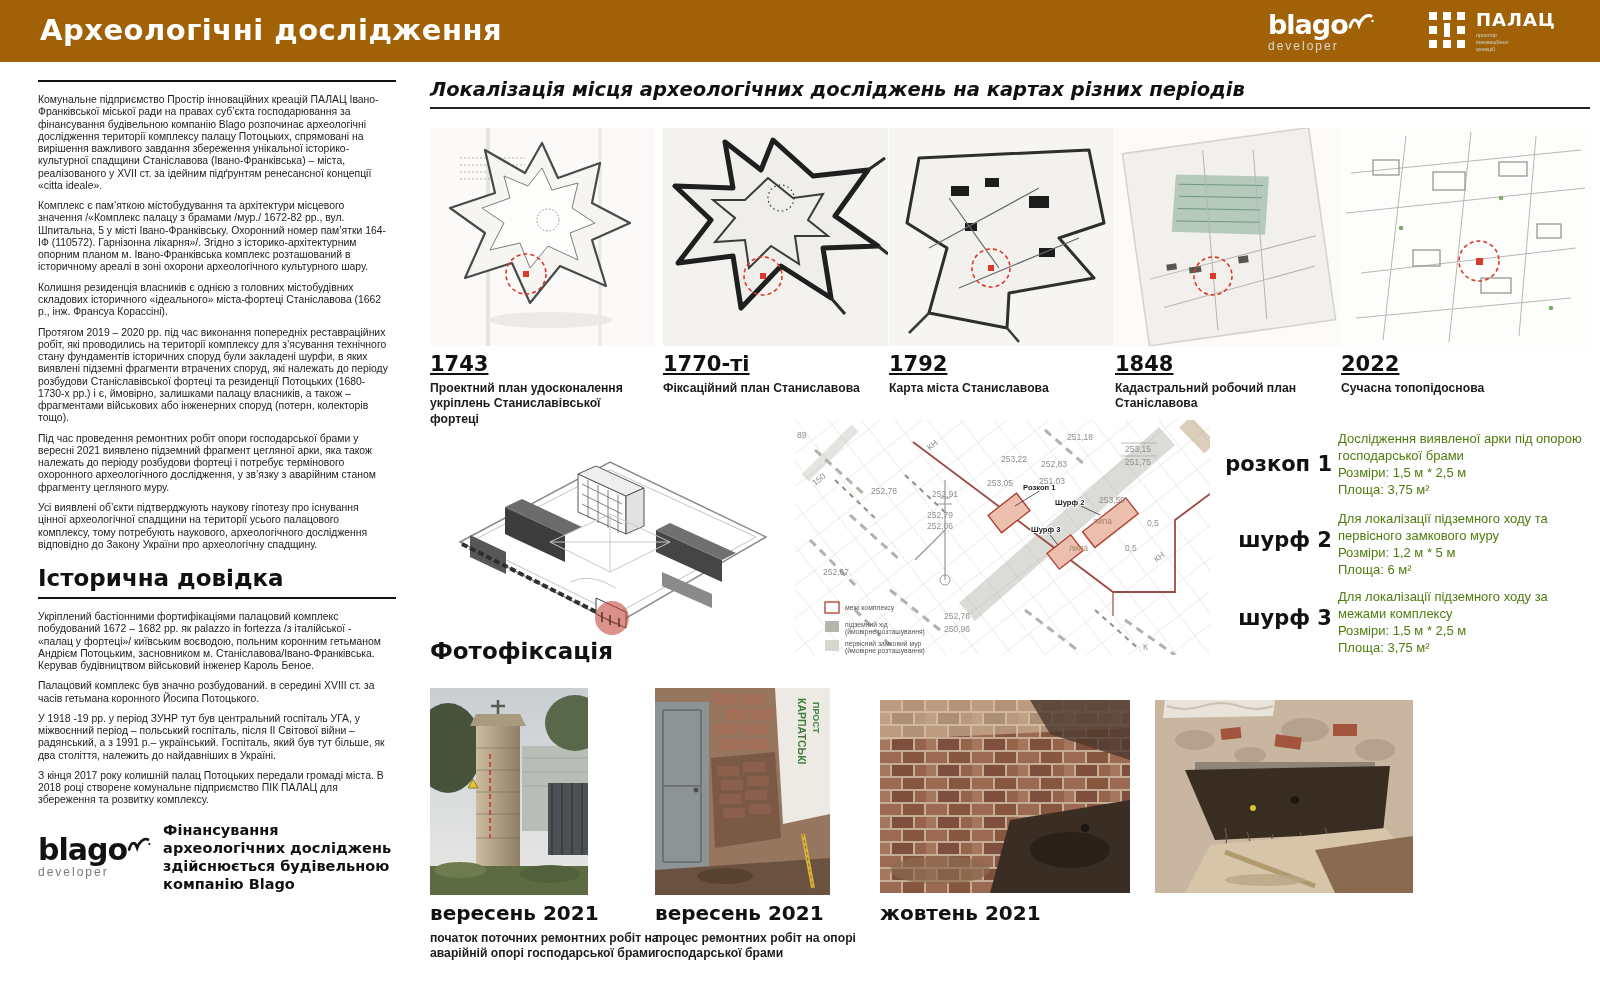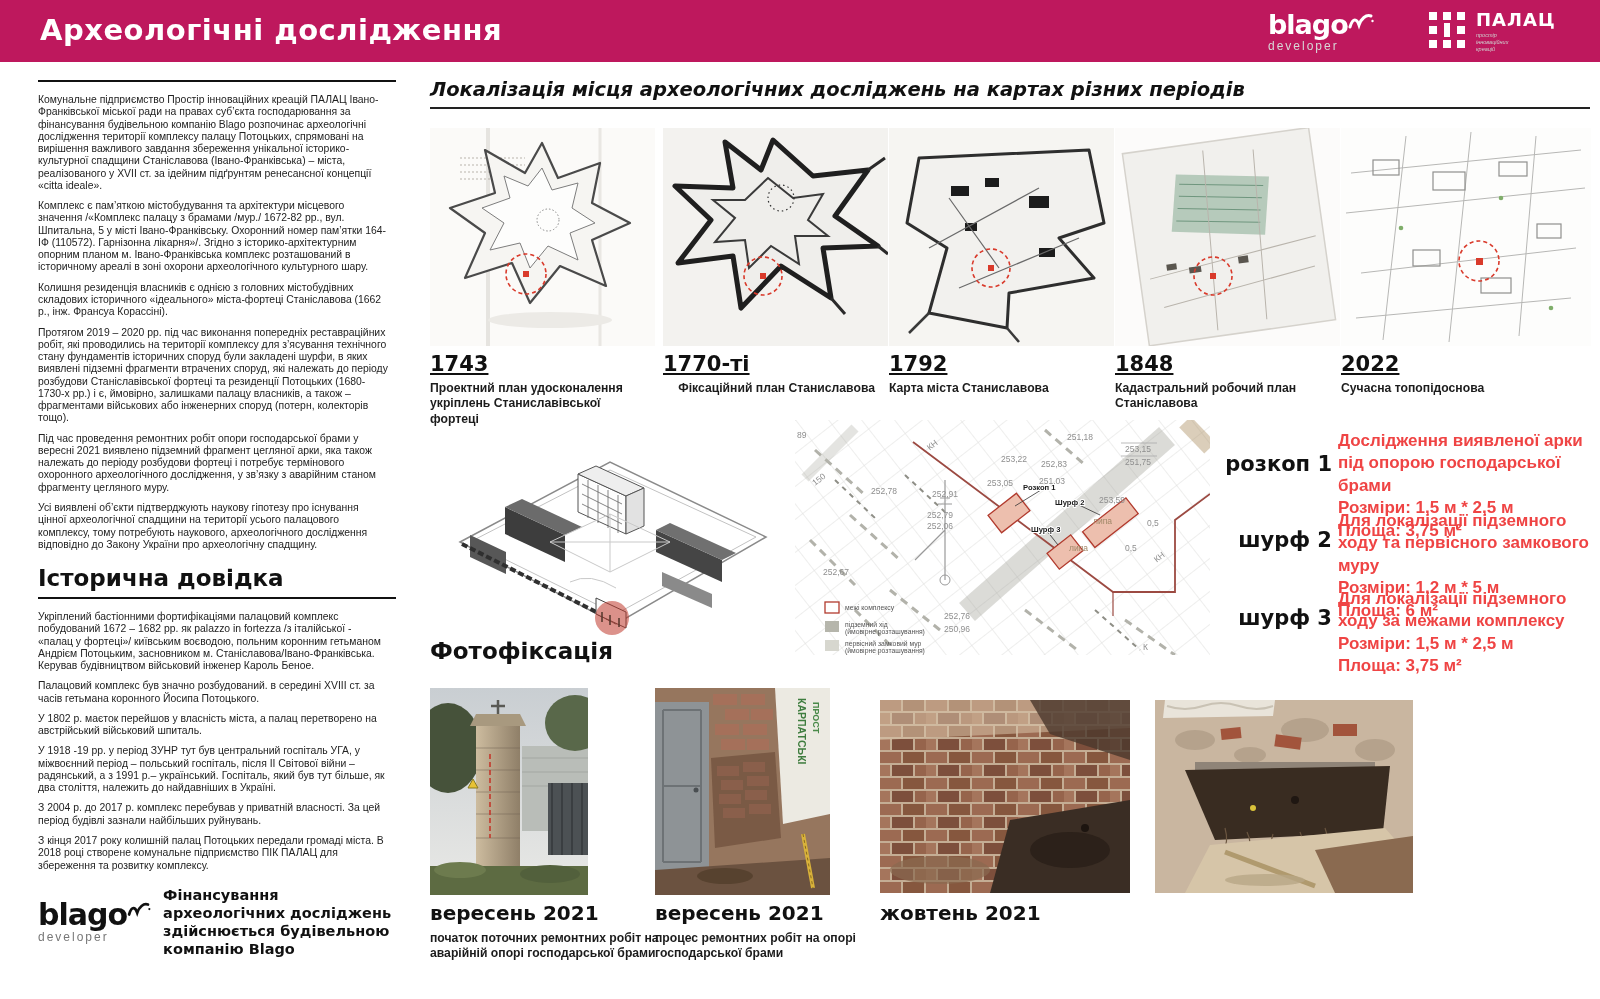--- a/index.html
+++ b/index.html
@@ -1,18 +1,18 @@
 <!DOCTYPE html>
 <html><head>
 <meta charset="utf-8">
 <style>
   html,body{margin:0;padding:0;background:#ffffff;}
   #page{position:relative;width:1600px;height:999px;background:#fff;overflow:hidden;
         font-family:"Liberation Sans",sans-serif;color:#1a1a1a;}
-  .hdr{position:absolute;left:0;top:0;width:1600px;height:62px;background:#be185d;}
+  .hdr{position:absolute;left:0;top:0;width:1600px;height:62px;background:#a16207;}
   .hdr-title{position:absolute;left:40px;top:13px;font-family:"DejaVu Sans",sans-serif;
         font-weight:800;font-size:29px;color:#fff;letter-spacing:.5px;}
   .blago-hdr{position:absolute;left:1268px;top:12px;display:flex;align-items:flex-start;color:#fff;}
   .blago-word{font-family:"DejaVu Sans",sans-serif;font-weight:800;font-size:27px;line-height:26px;letter-spacing:-1px;text-align:right;}
   .blago-sub{font-size:12px;letter-spacing:2px;color:#d8d8d8;margin-top:1px;}
   .palac-hdr{position:absolute;left:1428px;top:11px;display:flex;gap:10px;color:#fff;align-items:flex-start;}
   .palac-name{font-family:"DejaVu Sans",sans-serif;font-weight:800;font-size:18px;letter-spacing:1px;line-height:18px;}
   .palac-sub{font-size:5.5px;line-height:7px;color:#cfcfcf;margin-top:3px;font-style:italic;}
   
   .leftcol{position:absolute;left:38px;top:80px;width:358px;}
@@ -29,21 +29,21 @@
   .maps-title{position:absolute;left:430px;top:78px;width:1162px;font-family:"DejaVu Sans",sans-serif;
       font-weight:800;font-size:19.5px;font-style:italic;color:#111;}
   .maps-rule{position:absolute;left:430px;top:107px;width:1160px;height:2px;background:#222;}
   .thumb{position:absolute;top:128px;width:225px;height:218px;background:#fbfaf9;}
   .yr{position:absolute;top:352px;font-family:"DejaVu Sans",sans-serif;font-weight:800;font-size:21px;color:#111;text-decoration:underline;}
   .cap{position:absolute;top:381px;width:212px;font-size:12.2px;line-height:1.25;color:#1c1c1c;font-weight:bold;}
   .iso{position:absolute;left:430px;top:422px;width:362px;height:226px;}
   .excmap{position:absolute;left:795px;top:420px;width:415px;height:235px;}
   .entry-name{position:absolute;left:1206px;width:126px;text-align:right;font-family:"DejaVu Sans",sans-serif;
       font-weight:800;font-size:21px;color:#111;}
-  .entry-desc{position:absolute;left:1338px;width:258px;font-size:17px;font-weight:bold;line-height:1.32;color:#ef4444;}
+  .entry-desc{position:absolute;left:1338px;width:258px;font-size:13px;font-weight:normal;line-height:1.32;color:#4d7c0f;}
   .photos-title{position:absolute;left:430px;top:638px;font-family:"DejaVu Sans",sans-serif;font-weight:800;font-size:23px;color:#111;}
   .photo{position:absolute;}
   .pdate{position:absolute;top:901px;font-family:"DejaVu Sans",sans-serif;font-weight:800;font-size:20px;color:#111;}
   .pcap{position:absolute;top:931px;width:232px;font-size:12.2px;line-height:1.25;color:#1c1c1c;font-weight:bold;}
   svg text{font-family:"Liberation Sans",sans-serif;}
   .mnum{fill:#8f8f8f;font-size:8.5px;}
   .msite{fill:#1a1a1a;font-size:7.6px;font-weight:bold;stroke:#ffffff;stroke-width:2px;paint-order:stroke;}
   .mlypa{fill:#a08868;font-size:8.5px;}
   .mleg{fill:#555;font-size:6.8px;}
 </style>
@@ -95,23 +95,21 @@
     <p>Комплекс є пам’яткою містобудування та архітектури місцевого значення /«Комплекс палацу з брамами /мур./ 1672-82 рр., вул. Шпитальна, 5 у місті Івано-Франківську. Охоронний номер пам’ятки 164-ІФ (110572). Гарнізонна лікарня»/. Згідно з історико-архітектурним опорним планом м. Івано-Франківська комплекс розташований в історичному ареалі в зоні охорони археологічного культурного шару.</p>
     <p>Колишня резиденція власників є однією з головних містобудівних складових історичного «ідеального» міста-фортеці Станіславова (1662 р., інж. Франсуа Корассіні).</p>
     <p>Протягом 2019 – 2020 рр. під час виконання попередніх реставраційних робіт, які проводились на території комплексу для з’ясування технічного стану фундаментів історичних споруд були закладені шурфи, в яких виявлені підземні фрагменти втрачених споруд, які належать до періоду розбудови Станіславівської фортеці та резиденції Потоцьких (1680-1730-х рр.) і є, ймовірно, залишками палацу власників, а також – фрагментами військових або інженерних споруд (потерн, колекторів тощо).</p>
     <p>Під час проведення ремонтних робіт опори господарської брами  у вересні 2021 виявлено підземний фрагмент цегляної арки, яка також належать до періоду розбудови фортеці і потребує термінового охоронного археологічного дослідження, у зв’язку з аварійним станом фрагменту цегляного муру.</p>
     <p>Усі виявлені об’єкти підтверджують наукову гіпотезу про існування цінної археологічної спадщини на території усього палацового комплексу, тому потребують наукового, археологічного дослідження відповідно до Закону України про археологічну спадщину.</p>
     <div class="sec2">
       <h2 class="sec-h">Історична довідка</h2>
       <div class="sec-rule"></div>
       <p>Укріплений бастіонними фортифікаціями палацовий комплекс побудований 1672 – 1682 рр. як palazzo in fortezza /з італійської - «палац у фортеці»/ київським воєводою, польним коронним гетьманом Андрієм Потоцьким, засновником м. Станіславова/Івано-Франківська. Керував будівництвом військовий інженер Кароль Беное.</p>
       <p>Палацовий комплекс був значно розбудований. в середині XVIII ст. за часів гетьмана коронного Йосипа Потоцького.</p>
-      <p>У 1802 р. маєток перейшов у власність міста, а палац перетворено на австрійський військовий шпиталь.</p>
       <p>У 1918 -19 рр. у період ЗУНР тут був центральний госпіталь УГА, у міжвоєнний період – польський госпіталь, після ІІ Світової війни – радянський, а з 1991 р.– український. Госпіталь, який був тут більше, як два століття, належить до найдавніших в Україні.</p>
-      <p>З 2004 р. до 2017 р. комплекс перебував у приватній власності. За цей період будівлі зазнали найбільших руйнувань.</p>
       <p>З кінця 2017 року колишній палац Потоцьких передали громаді міста. В 2018 році створене комунальне підприємство ПІК ПАЛАЦ для збереження та розвитку комплексу.</p>
     </div>
     <div class="lfooter">
       <div class="blago-ft">
         <div style="display:flex;align-items:flex-start;">
           <div class="blago-word">blago</div>
           <svg width="24" height="18" viewBox="0 0 26 20">
             <path d="M2 15 C5 5, 9 7, 11 13 C13 7, 18 2, 23 4" stroke="#111" stroke-width="3" fill="none" stroke-linecap="round"></path>
             <circle cx="24.5" cy="9" r="1.2" fill="#111"></circle>
           </svg>
@@ -221,21 +219,21 @@
       <rect x="135" y="130" width="7" height="7" fill="#d93a2b"></rect>
     </svg>
   </div>
 
   <div class="yr" style="left:430px;">1743</div>
   <div class="yr" style="left:663px;">1770-ті</div>
   <div class="yr" style="left:889px;">1792</div>
   <div class="yr" style="left:1115px;">1848</div>
   <div class="yr" style="left:1341px;">2022</div>
   <div class="cap" style="left:430px;">Проектний план удосконалення укріплень Станиславівської фортеці</div>
-  <div class="cap" style="left:663px;text-align:right;">Фіксаційний план Станиславова</div>
+  <div class="cap" style="left:663px;">Фіксаційний план Станиславова</div>
   <div class="cap" style="left:889px;">Карта міста Станиславова</div>
   <div class="cap" style="left:1115px;">Кадастральний робочий план Станіславова</div>
   <div class="cap" style="left:1341px;">Сучасна топопідоснова</div>
 
   <div class="iso">
     <svg width="362" height="226" viewBox="0 0 362 226">
       <polygon points="30,120 180,40 336,115 186,202" fill="#fff" stroke="#8a8a8a" stroke-width="1.5"></polygon>
       <polygon points="40,120 180,48 326,115 186,192" fill="none" stroke="#c2c2c2" stroke-width="1"></polygon>
 
       <polygon points="148,52 196,74 196,112 148,90" fill="#fdfdfd" stroke="#555" stroke-width="1"></polygon>

